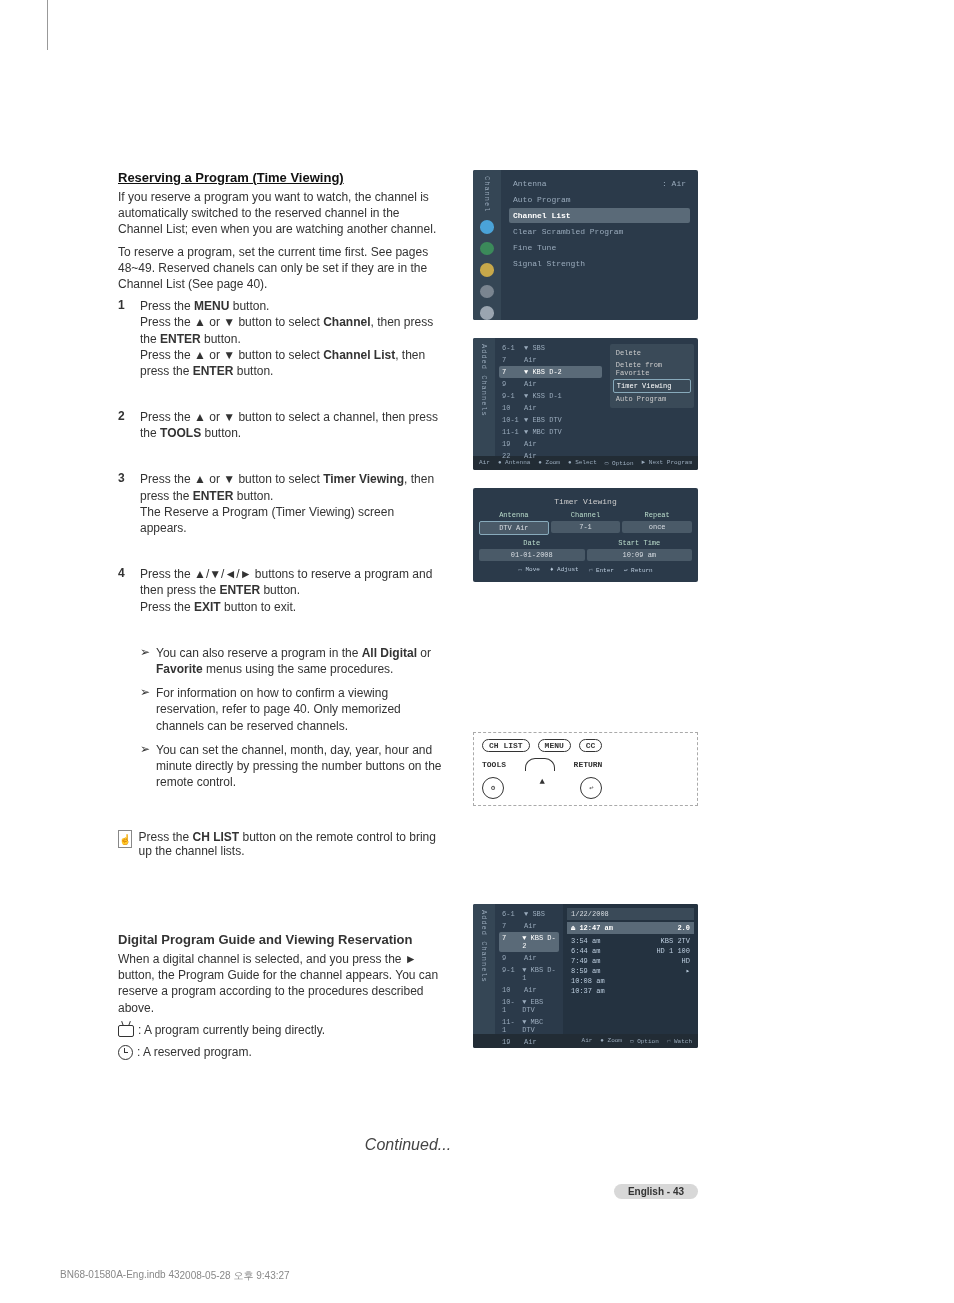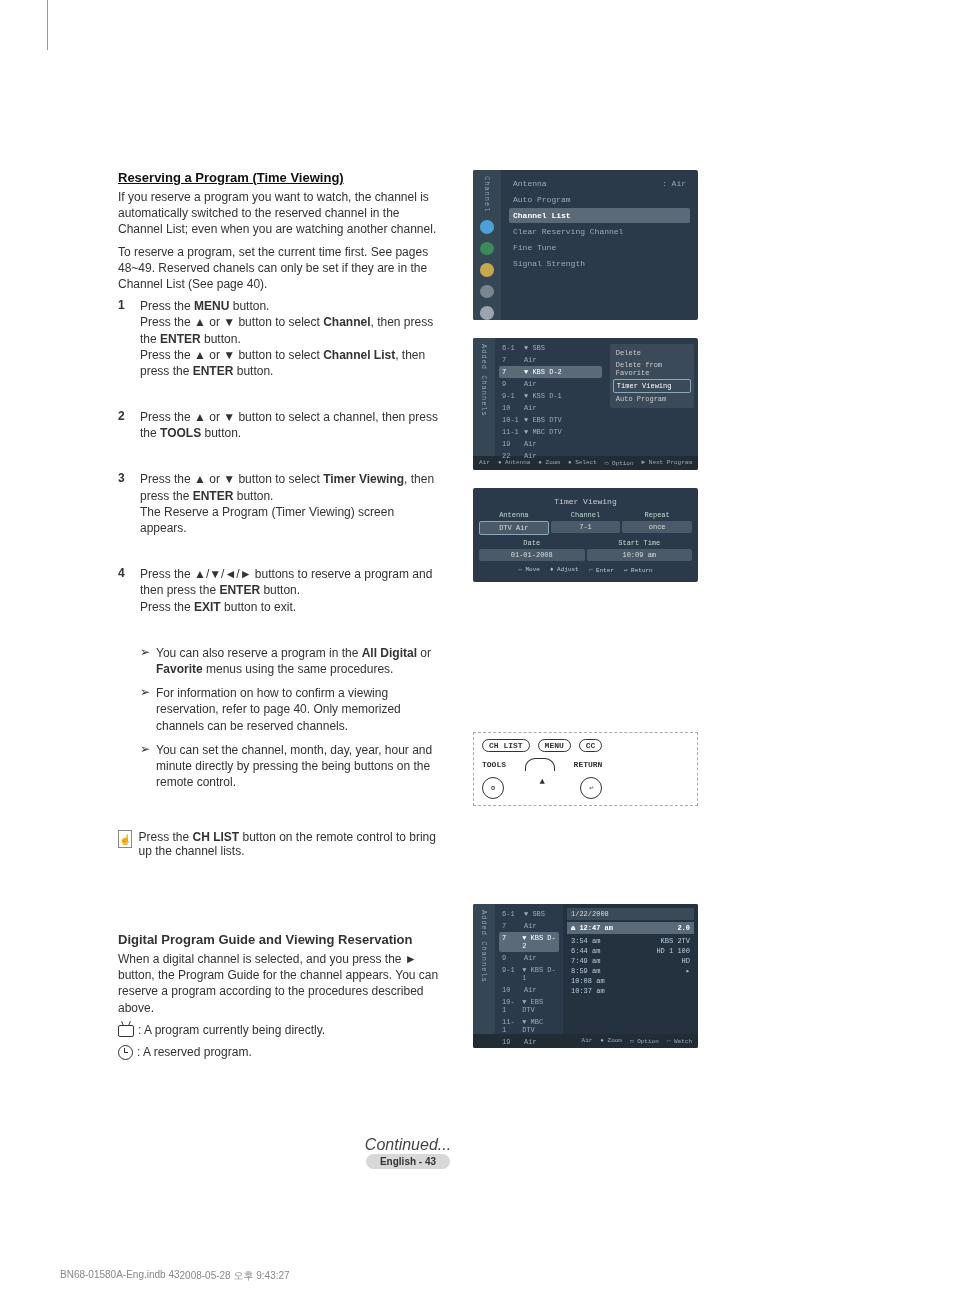--- a/index.html
+++ b/index.html
@@ -150,21 +150,22 @@
     background:#333;
   }
   .continued {
     text-align: center;
     font-style: italic;
     font-size: 16px;
     margin-top: 70px;
     color: #444;
   }
   .page-num {
-    text-align: center;
+    text-align: right;
+    margin-top: 30px;
   }
   .page-num span {
     display: inline-block;
     background: #d8d8d8;
     border-radius: 10px;
     padding: 2px 14px;
     font-size: 10px;
     font-weight: bold;
     color: #333;
   }
@@ -318,21 +319,21 @@
           </li>
           <li style="display: block; margin-bottom: 8px;">
             <div class="sub-note">
               <span class="chev">➢</span>
               <span class="txt">For information on how to confirm a viewing reservation, refer to page 40. Only memorized channels can be reserved channels.</span>
             </div>
           </li>
           <li style="display: block; margin-bottom: 8px;">
             <div class="sub-note">
               <span class="chev">➢</span>
-              <span class="txt">You can set the channel, month, day, year, hour and minute directly by pressing the being buttons on the remote control.</span>
+              <span class="txt">You can set the channel, month, day, year, hour and minute directly by pressing the number buttons on the remote control.</span>
             </div>
           </li>
         </ol>
 
       <div class="note-row">
         <span class="note-icon">☝</span>
         <span id="note-span">Press the <b>CH LIST</b> button on the remote control to bring up the channel lists.</span>
       </div>
     </div>
 
@@ -354,21 +355,21 @@
             </div>
             <div class="osd-row">
               <span>Auto Program</span>
               <span></span>
             </div>
             <div class="osd-row sel">
               <span>Channel List</span>
               <span></span>
             </div>
             <div class="osd-row">
-              <span>Clear Reserving Channel</span>
+              <span>Clear Scrambled Program</span>
               <span></span>
             </div>
             <div class="osd-row">
               <span>Fine Tune</span>
               <span></span>
             </div>
             <div class="osd-row">
               <span>Signal Strength</span>
               <span></span>
             </div>

